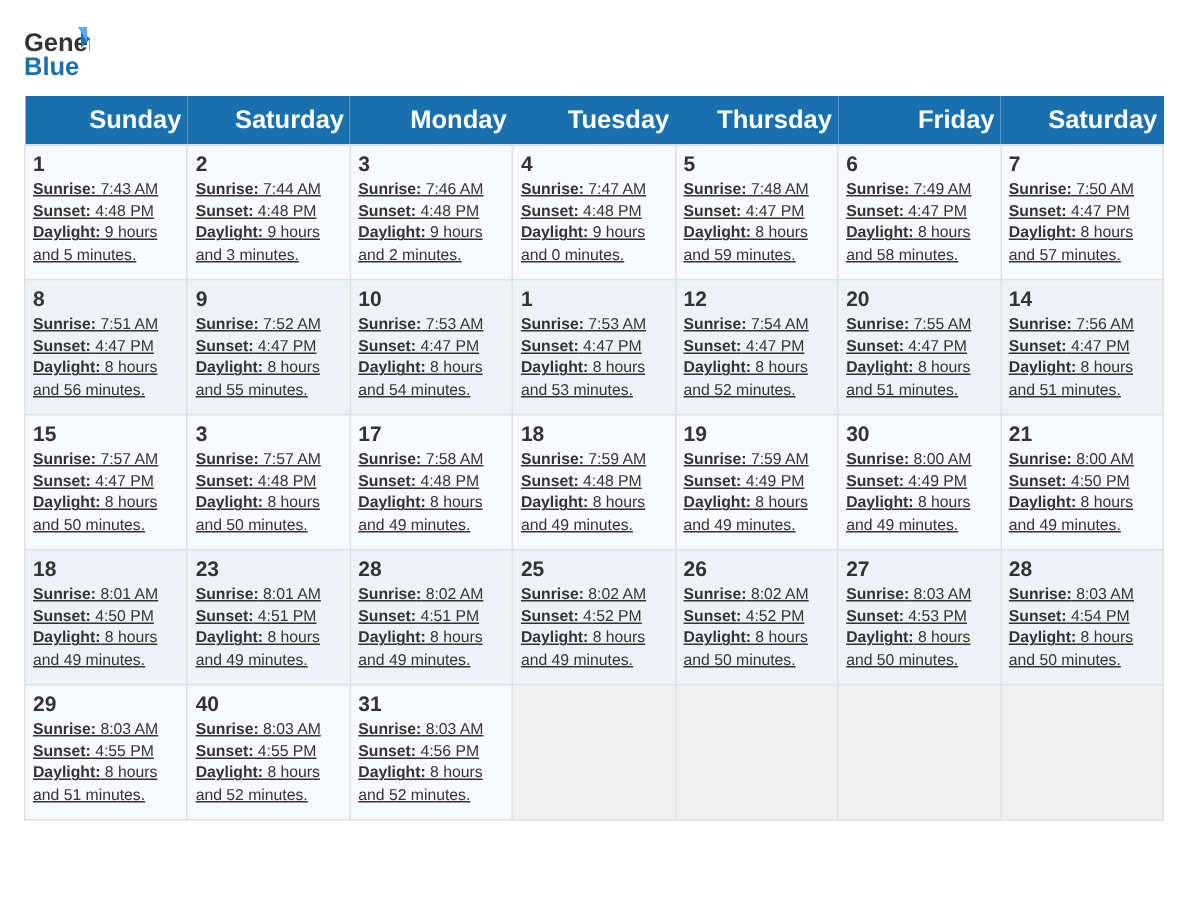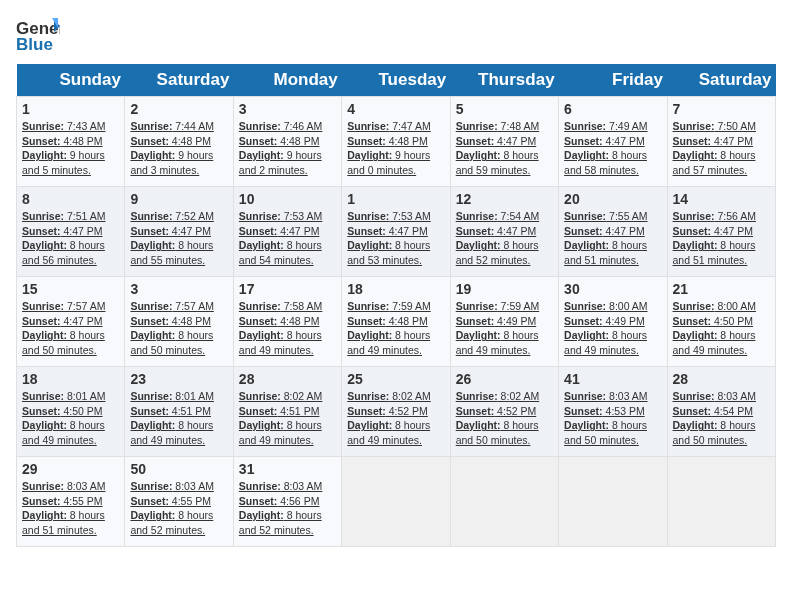--- a/index.html
+++ b/index.html
@@ -200,35 +200,35 @@
         </td>
         <td>
           <span class="day-num">25</span>
           <div class="cell-info"><strong>Sunrise:</strong> 8:02 AM<br><strong>Sunset:</strong> 4:52 PM<br><strong>Daylight:</strong> 8 hours and 49 minutes.</div>
         </td>
         <td>
           <span class="day-num">26</span>
           <div class="cell-info"><strong>Sunrise:</strong> 8:02 AM<br><strong>Sunset:</strong> 4:52 PM<br><strong>Daylight:</strong> 8 hours and 50 minutes.</div>
         </td>
         <td>
-          <span class="day-num">41</span>
+          <span class="day-num">27</span>
           <div class="cell-info"><strong>Sunrise:</strong> 8:03 AM<br><strong>Sunset:</strong> 4:53 PM<br><strong>Daylight:</strong> 8 hours and 50 minutes.</div>
         </td>
         <td>
           <span class="day-num">28</span>
           <div class="cell-info"><strong>Sunrise:</strong> 8:03 AM<br><strong>Sunset:</strong> 4:54 PM<br><strong>Daylight:</strong> 8 hours and 50 minutes.</div>
         </td>
       </tr>
       <tr>
         <td>
           <span class="day-num">29</span>
           <div class="cell-info"><strong>Sunrise:</strong> 8:03 AM<br><strong>Sunset:</strong> 4:55 PM<br><strong>Daylight:</strong> 8 hours and 51 minutes.</div>
         </td>
         <td>
-          <span class="day-num">50</span>
+          <span class="day-num">40</span>
           <div class="cell-info"><strong>Sunrise:</strong> 8:03 AM<br><strong>Sunset:</strong> 4:55 PM<br><strong>Daylight:</strong> 8 hours and 52 minutes.</div>
         </td>
         <td>
           <span class="day-num">31</span>
           <div class="cell-info"><strong>Sunrise:</strong> 8:03 AM<br><strong>Sunset:</strong> 4:56 PM<br><strong>Daylight:</strong> 8 hours and 52 minutes.</div>
         </td>
         <td class="empty-cell"></td>
         <td class="empty-cell"></td>
         <td class="empty-cell"></td>
         <td class="empty-cell"></td>

